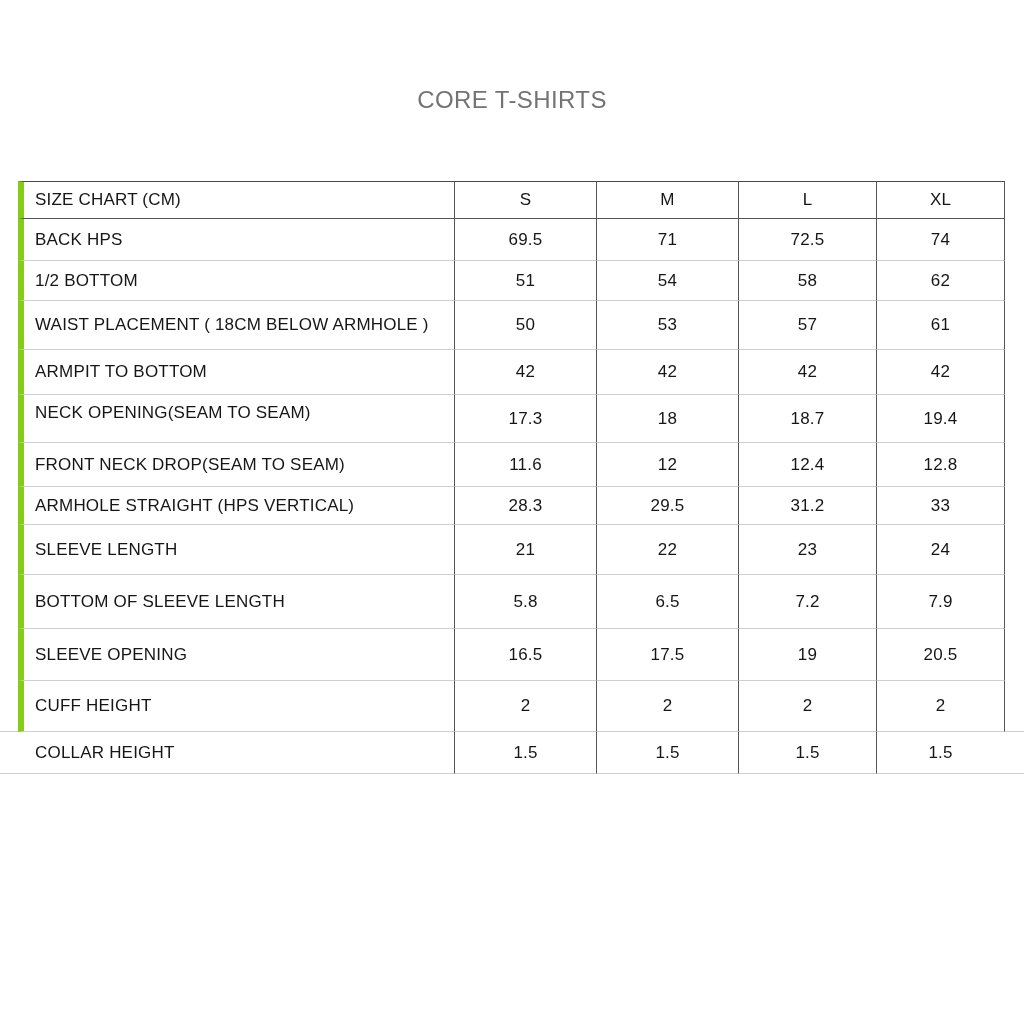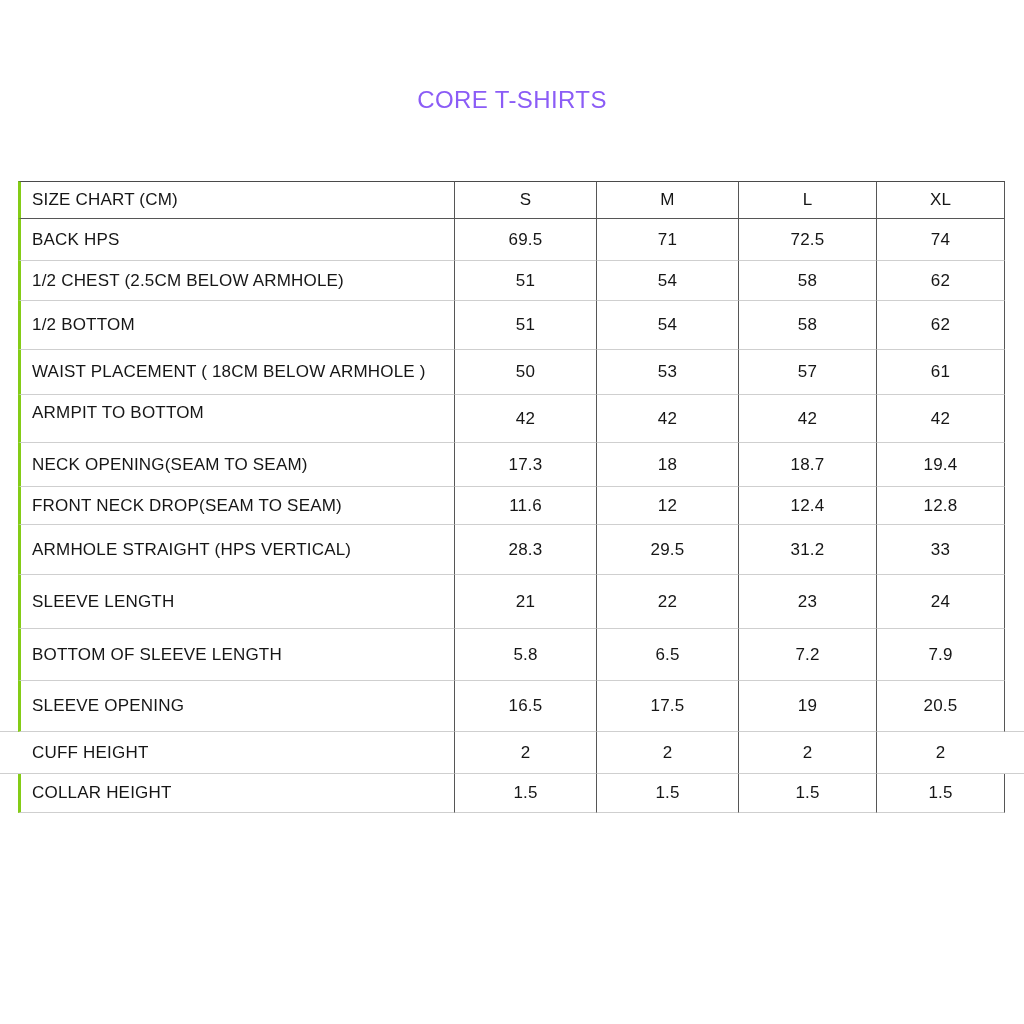--- a/index.html
+++ b/index.html
@@ -17,21 +17,21 @@
   .page-title {
     position: absolute;
     top: 86px;
     left: 0;
     width: 100%;
     margin: 0;
     text-align: center;
     font-size: 24px;
     font-weight: 500;
     letter-spacing: 0.4px;
-    color: #8b5cf6;
+    color: #737373;
   }
 
   
   .bleed-line {
     position: absolute;
     left: 0;
     width: 1024px;
     height: 1px;
     background: #cfcfcf;
   }
@@ -66,21 +66,21 @@
     overflow: hidden;
   }
   .label-cell { text-align: left; padding-left: 11px; }
   .value-cell, thead th { text-align: center; }
 
   thead tr { height: 38px; }
   thead th {
     border-top: 1px solid #4a4a4a;
     border-bottom: 1px solid #565656;
   }
-  thead th:first-child, tbody td:first-child { border-left: 3px solid #84cc16; }
+  thead th:first-child, tbody td:first-child { border-left: 6px solid #84cc16; }
 
   
   tbody tr:nth-child(1)  { height: 42px; }
   tbody tr:nth-child(2)  { height: 40px; }
   tbody tr:nth-child(3)  { height: 49px; }
   tbody tr:nth-child(4)  { height: 45px; }
   tbody tr:nth-child(5)  { height: 48px; }
   tbody tr:nth-child(6)  { height: 44px; }
   tbody tr:nth-child(7)  { height: 38px; }
   tbody tr:nth-child(8)  { height: 50px; }
@@ -147,38 +147,29 @@
           <td class="label-cell">
             <div class="label-inner">BACK HPS</div>
           </td>
           <td class="value-cell">69.5</td>
           <td class="value-cell">71</td>
           <td class="value-cell">72.5</td>
           <td class="value-cell">74</td>
         </tr>
         <tr>
           <td class="label-cell">
-            <div class="label-inner">1/2 CHEST (2.5CM BELOW ARMHOLE)</div>
+            <div class="label-inner">1/2 BOTTOM</div>
           </td>
           <td class="value-cell">51</td>
           <td class="value-cell">54</td>
           <td class="value-cell">58</td>
           <td class="value-cell">62</td>
         </tr>
         <tr>
           <td class="label-cell">
-            <div class="label-inner">1/2 BOTTOM</div>
-          </td>
-          <td class="value-cell">51</td>
-          <td class="value-cell">54</td>
-          <td class="value-cell">58</td>
-          <td class="value-cell">62</td>
-        </tr>
-        <tr>
-          <td class="label-cell">
             <div class="label-inner">WAIST PLACEMENT ( 18CM BELOW ARMHOLE )</div>
           </td>
           <td class="value-cell">50</td>
           <td class="value-cell">53</td>
           <td class="value-cell">57</td>
           <td class="value-cell">61</td>
         </tr>
         <tr>
           <td class="label-cell">
             <div class="label-inner">ARMPIT TO BOTTOM</div>

